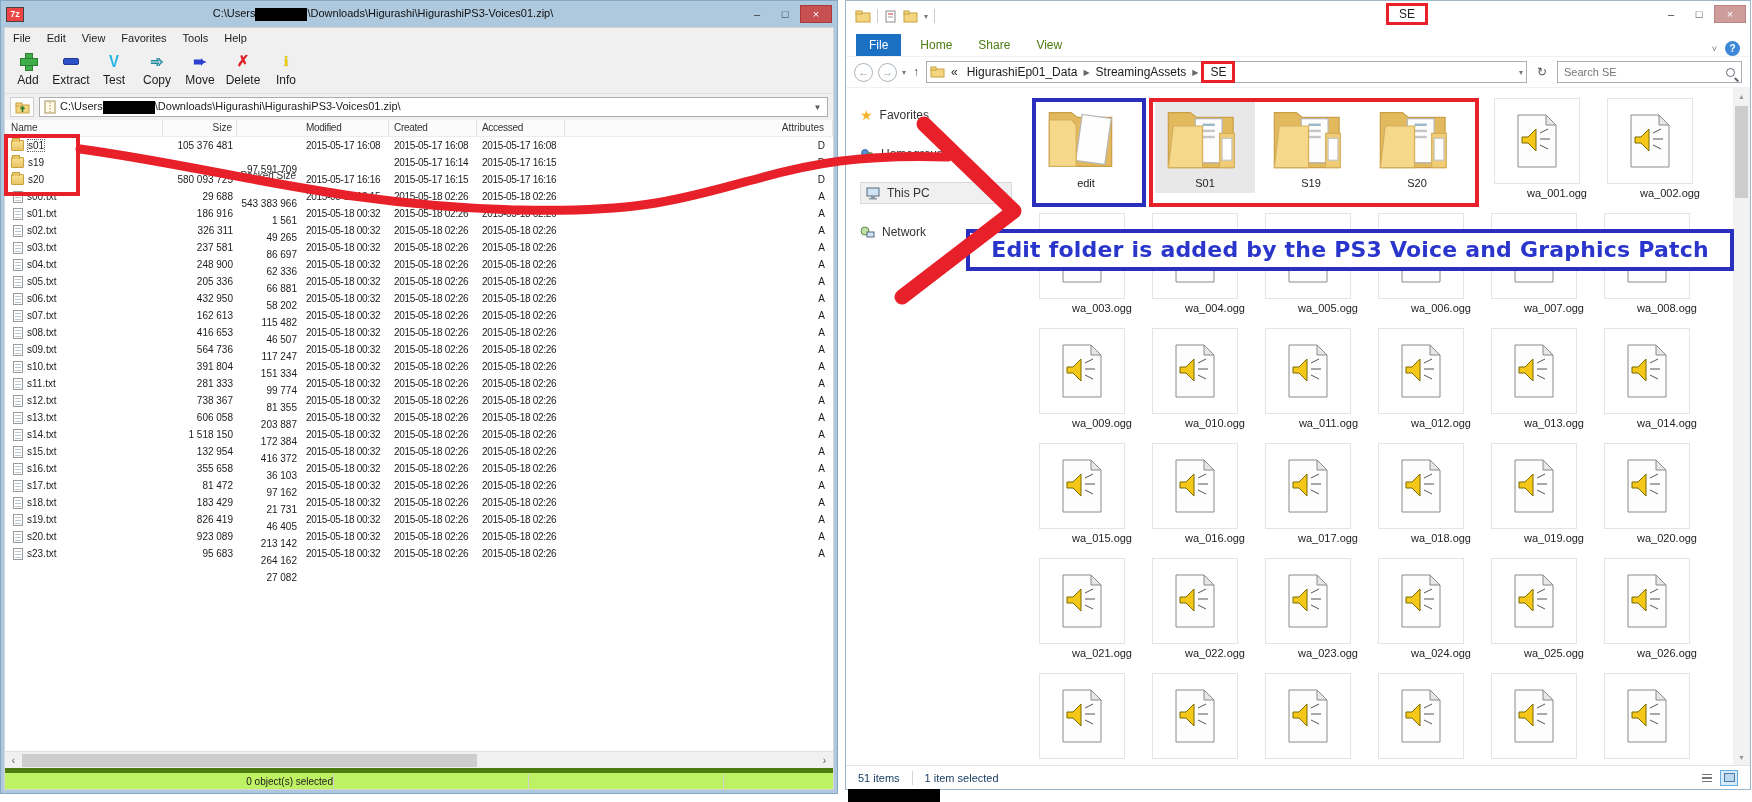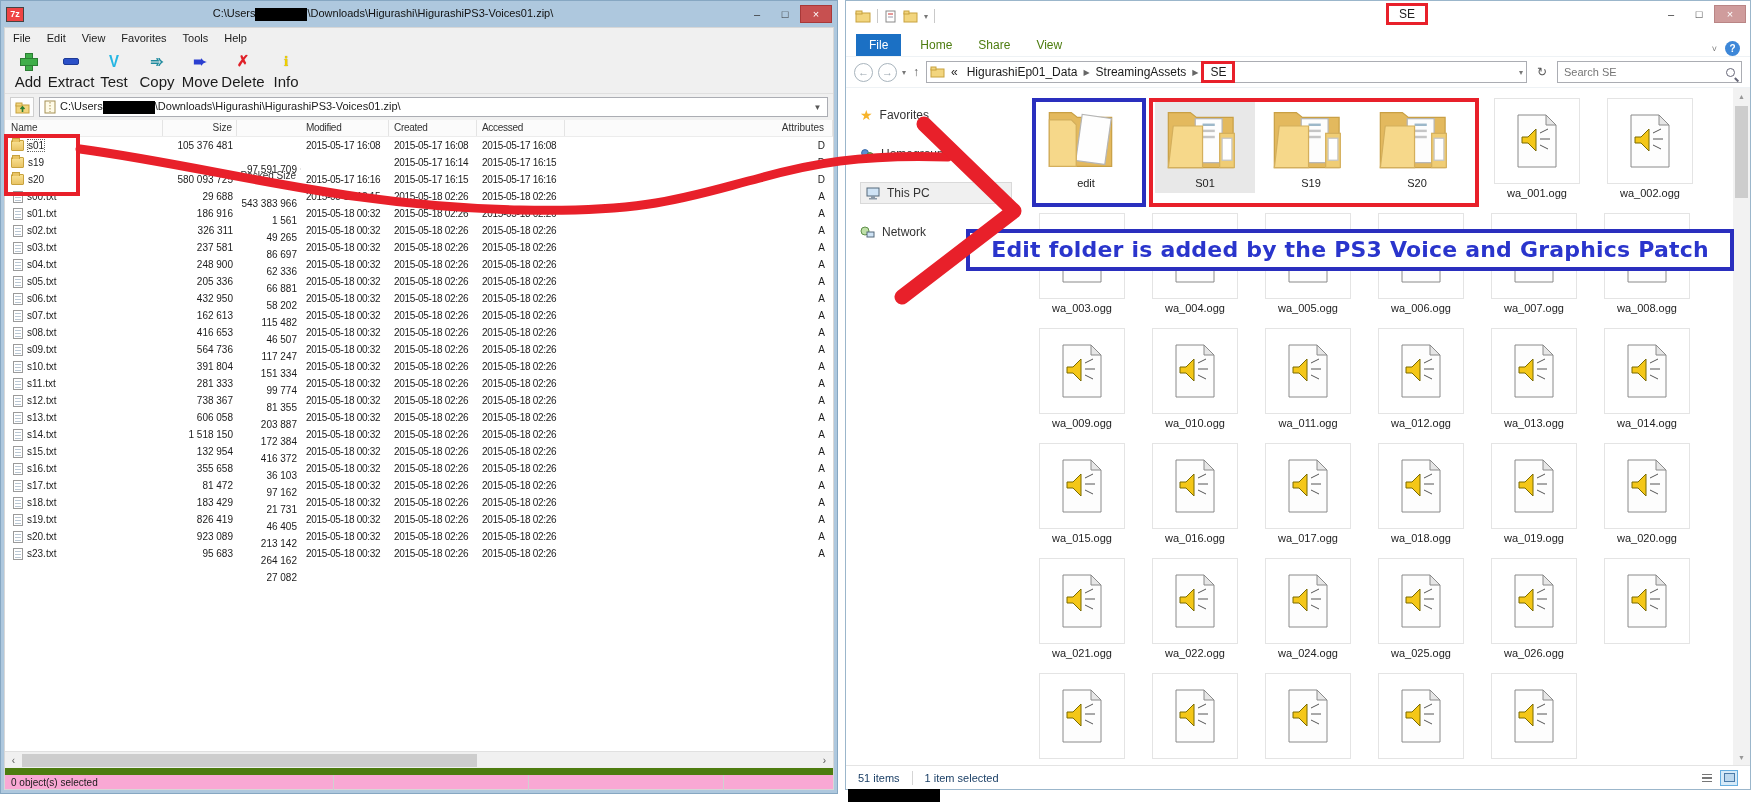--- a/index.html
+++ b/index.html
@@ -16,21 +16,21 @@
   .redact { display:inline-block; width:52px; height:13px; background:#000; vertical-align:middle; }
   .winbtn { width:26px; height:18px; display:flex; align-items:center; justify-content:center;
     font-size:11px; color:#333; margin-left:2px; }
   .sz-close { width:32px; background:#c75050; color:#fff; border:1px solid #a83838; }
   .sz-body { flex:1; background:#f0f0f0; margin:0 3px 3px 3px; display:flex; flex-direction:column; border:1px solid #d7d7d7; }
   .sz-menubar { height:19px; display:flex; align-items:center; font-size:11px; background:#f0f0f0; }
   .sz-menu-item { padding:2px 8px; }
   .sz-toolbar { height:47px; display:flex; align-items:flex-start; padding:3px 4px 0 6px; gap:9px; background:#f0f0f0; border-bottom:1px solid #e0e0e0; }
   .sz-tool { display:flex; flex-direction:column; align-items:center; width:34px; }
   .sz-tool .glyph { height:22px; display:flex; align-items:center; justify-content:center; }
-  .sz-tool .tlabel { font-size:15px; margin-top:1px; }
+  .sz-tool .tlabel { font-size:12px; margin-top:1px; }
   .sz-addr { height:26px; display:flex; align-items:center; gap:5px; padding:0 5px; background:#f0f0f0; }
   .sz-upbtn { width:24px; height:20px; background:#fdfdfd; border:1px solid #cfcfcf; display:flex; align-items:center; justify-content:center; }
   .sz-combo { flex:1; height:20px; background:#fff; border:1px solid #abadb3; display:flex; align-items:center; padding:0 2px 0 4px; font-size:11px; gap:4px; }
   .sz-combo .ctext { flex:1; white-space:nowrap; overflow:hidden; }
   .combo-arrow { width:15px; height:16px; display:flex; align-items:center; justify-content:center; font-size:8px; color:#555; }
   .sz-list { flex:1; background:#fff; display:flex; flex-direction:column; overflow:hidden; font-size:10px; }
   .sz-cols { height:17px; display:flex; background:#fbfbfb; border-bottom:1px solid #ececec; color:#333; flex:0 0 auto; }
   .sz-cols > div { border-right:1px solid #e4e4e4; padding-top:2px; }
   .c-name { width:158px; padding-left:6px; }
   .c-size { width:74px; text-align:right; padding-right:4px; }
@@ -42,21 +42,21 @@
   .sz-row .c-name { display:flex; align-items:center; gap:4px; }
   .focus { outline:1px dotted #666; }
   .ico { width:13px; height:11px; flex:0 0 auto; position:relative; }
   .ico.d { background:linear-gradient(#f9e193,#e9c465); border:1px solid #c8a23e; border-radius:1px; }
   .ico.d::before { content:""; position:absolute; left:0; top:-3px; width:6px; height:3px; background:#e9c465; border:1px solid #c8a23e; border-bottom:none; }
   .ico.f { width:10px; height:12px; background:#fff; border:1px solid #9a9a9a; margin-left:2px; }
   .ico.f::before { content:""; position:absolute; left:1px; top:2px; width:6px; height:1px; background:#b9c6d2; box-shadow:0 3px 0 #b9c6d2, 0 6px 0 #b9c6d2; }
   .sz-hscroll { height:17px; display:flex; background:#f0f0f0; border-top:1px solid #e0e0e0; align-items:center; flex:0 0 auto; }
   .sz-hs-btn { width:17px; height:17px; display:flex; align-items:center; justify-content:center; font-size:10px; color:#555; }
   .sz-hs-thumb { width:455px; height:13px; background:#cdcdcd; }
-  .sz-status { height:21px; border-top:7px solid #4d7c0f; background:#f9a8d4; display:flex; align-items:center; font-size:10px; flex:0 0 auto; }
+  .sz-status { height:21px; border-top:5px solid #4d7c0f; background:#bef264; display:flex; align-items:center; font-size:10px; flex:0 0 auto;text-align:right; }
   .sz-status .sec1 { width:328px; padding-left:6px; }
   .sz-status .sec { width:195px; height:15px; border-left:1px solid #d0d0d0; }
   .sz-status .secf { flex:1; height:15px; border-left:1px solid #d0d0d0; }
 
   
   #explorer { position:absolute; left:845px; top:0; width:906px; height:790px; background:#fff;
     border:1px solid #9bb6cb; display:flex; flex-direction:column; }
   .ex-titlebar { height:30px; position:relative; display:flex; align-items:center; padding:0 4px; flex:0 0 auto; }
   .ex-qat { display:flex; align-items:center; gap:6px; padding-left:5px; font-size:10px; }
   .qat-sep { width:1px; height:14px; background:#c9c9c9; }
@@ -82,21 +82,21 @@
   .ex-search { width:185px; height:22px; border:1px solid #abadb3; display:flex; align-items:center; padding:0 6px; background:#fff; }
   .ex-search input { border:none; outline:none; flex:1; font-size:11px; font-family:"Liberation Sans",sans-serif; color:#777; background:transparent; }
   .mag { width:9px; height:9px; border:1.5px solid #667; border-radius:50%; position:relative; flex:0 0 auto; }
   .mag::after { content:""; position:absolute; left:8px; top:8px; width:5px; height:1.5px; background:#667; transform:rotate(45deg); transform-origin:left center; }
   .ex-bodyrow { flex:1; display:flex; overflow:hidden; position:relative; }
   .ex-nav { width:178px; padding:16px 0 0 14px; font-size:12px; color:#333; flex:0 0 auto; }
   .nav-item { display:flex; align-items:center; gap:7px; height:22px; margin-bottom:17px; }
   .nav-item.selected { background:#f0f0f0; border:1px solid #d9d9d9; width:152px; padding-left:4px; }
   .ex-content { flex:1; padding:10px 0 0 8px; overflow:hidden; position:relative; }
   .ex-row1 { display:flex; align-items:flex-start; }
-  .tile { width:100px; margin:0 13px 10px 0; text-align:center; }
+  .tile { width:100px; margin:0 13px 10px 0; text-align:right; }
   .tile-frame { width:86px; height:86px; border:1px solid #e4e4e4; margin:0 auto; display:flex; align-items:center; justify-content:center; background:#fff; }
   .tile-label { font-size:11px; height:16px; margin-top:3px; white-space:nowrap; overflow:hidden; color:#222; }
   .folder-tile { width:100px; margin:0 6px 10px 0; text-align:center; padding-top:2px; }
   .folder-tile.selected { background:#e8e8e8; }
   .bluebox { border:4px solid #2a2fbe; margin-right:3px; }
   .redgroup { border:4px solid #e8202a; display:flex; margin-right:8px; padding:0 2px; }
   .ex-grid { display:flex; flex-wrap:wrap; }
   .ex-vscroll { width:17px; background:#f2f2f2; flex:0 0 auto; display:flex; flex-direction:column; align-items:center; }
   .vs-arrow { height:16px; font-size:7px; color:#989898; display:flex; align-items:center; }
   .vs-thumb { width:13px; height:92px; background:#cdcdcd; margin-top:2px; }
@@ -1013,20 +1013,33 @@
                 <path d="M33 2 l10 10 h-10 z" fill="#e6e6e6" stroke="#8a8a8a"></path>
                 <polygon points="9,24 15,24 23,16 23,38 15,30 9,30" fill="#f4c718" stroke="#7a6a00"></polygon>
                 <line x1="27" y1="20" x2="35" y2="16" stroke="#555"></line>
                 <line x1="27" y1="26" x2="37" y2="26" stroke="#555"></line>
                 <line x1="27" y1="32" x2="35" y2="36" stroke="#555"></line>
               </svg>
             </div>
             <div class="tile-label">wa_022.ogg</div>
           </div>
 
+          <div class="tile">
+            <div class="tile-frame">
+              <svg width="48" height="56" viewBox="0 0 48 56">
+                <path d="M5 2 h28 l10 10 v42 h-38 z" fill="#fdfdfd" stroke="#8a8a8a"></path>
+                <path d="M33 2 l10 10 h-10 z" fill="#e6e6e6" stroke="#8a8a8a"></path>
+                <polygon points="9,24 15,24 23,16 23,38 15,30 9,30" fill="#f4c718" stroke="#7a6a00"></polygon>
+                <line x1="27" y1="20" x2="35" y2="16" stroke="#555"></line>
+                <line x1="27" y1="26" x2="37" y2="26" stroke="#555"></line>
+                <line x1="27" y1="32" x2="35" y2="36" stroke="#555"></line>
+              </svg>
+            </div>
+            <div class="tile-label">wa_023.ogg</div>
+          </div>
 
           <div class="tile">
             <div class="tile-frame">
               <svg width="48" height="56" viewBox="0 0 48 56">
                 <path d="M5 2 h28 l10 10 v42 h-38 z" fill="#fdfdfd" stroke="#8a8a8a"></path>
                 <path d="M33 2 l10 10 h-10 z" fill="#e6e6e6" stroke="#8a8a8a"></path>
                 <polygon points="9,24 15,24 23,16 23,38 15,30 9,30" fill="#f4c718" stroke="#7a6a00"></polygon>
                 <line x1="27" y1="20" x2="35" y2="16" stroke="#555"></line>
                 <line x1="27" y1="26" x2="37" y2="26" stroke="#555"></line>
                 <line x1="27" y1="32" x2="35" y2="36" stroke="#555"></line>

